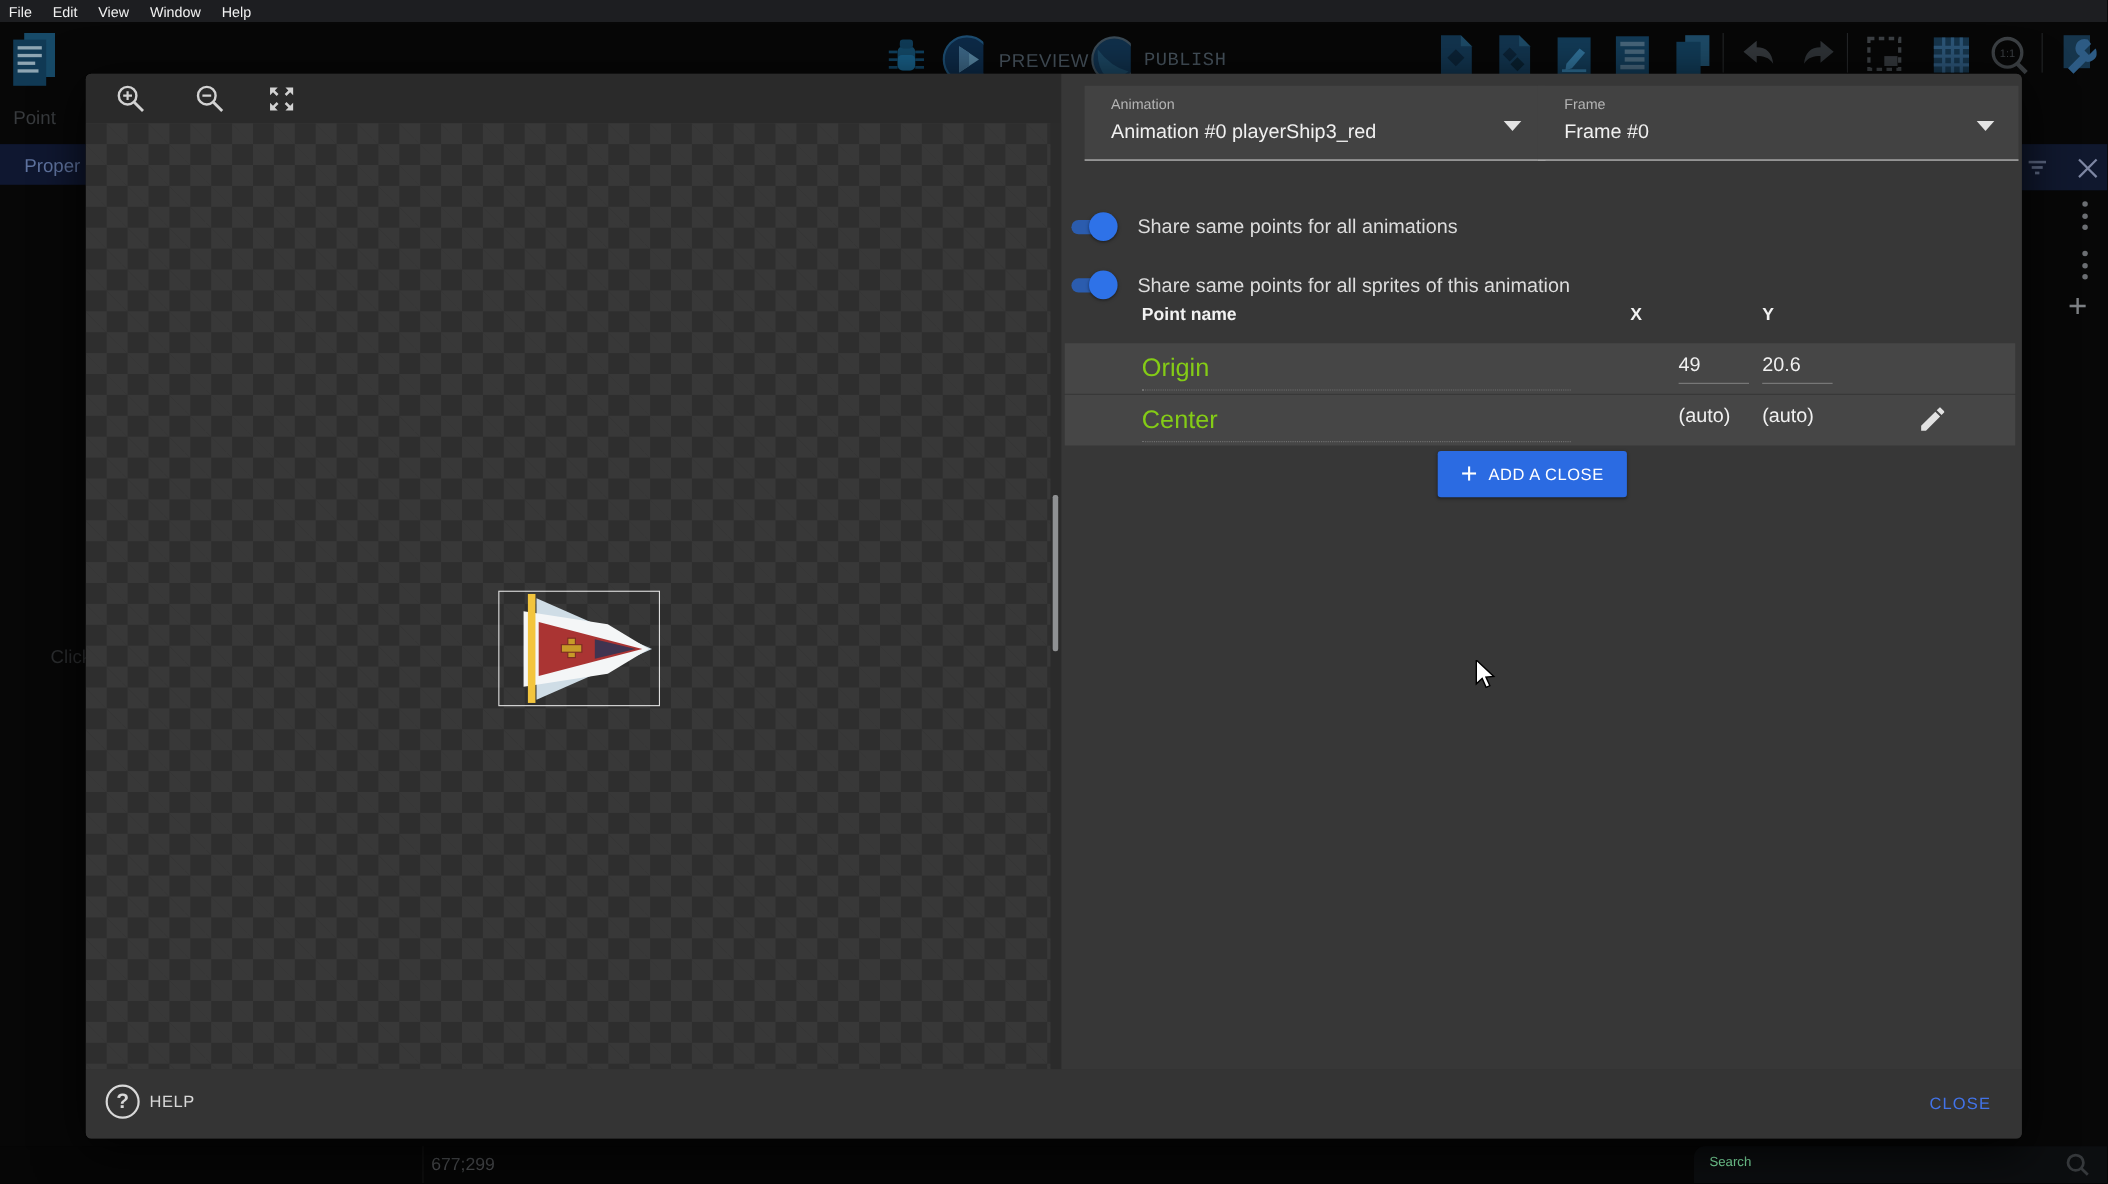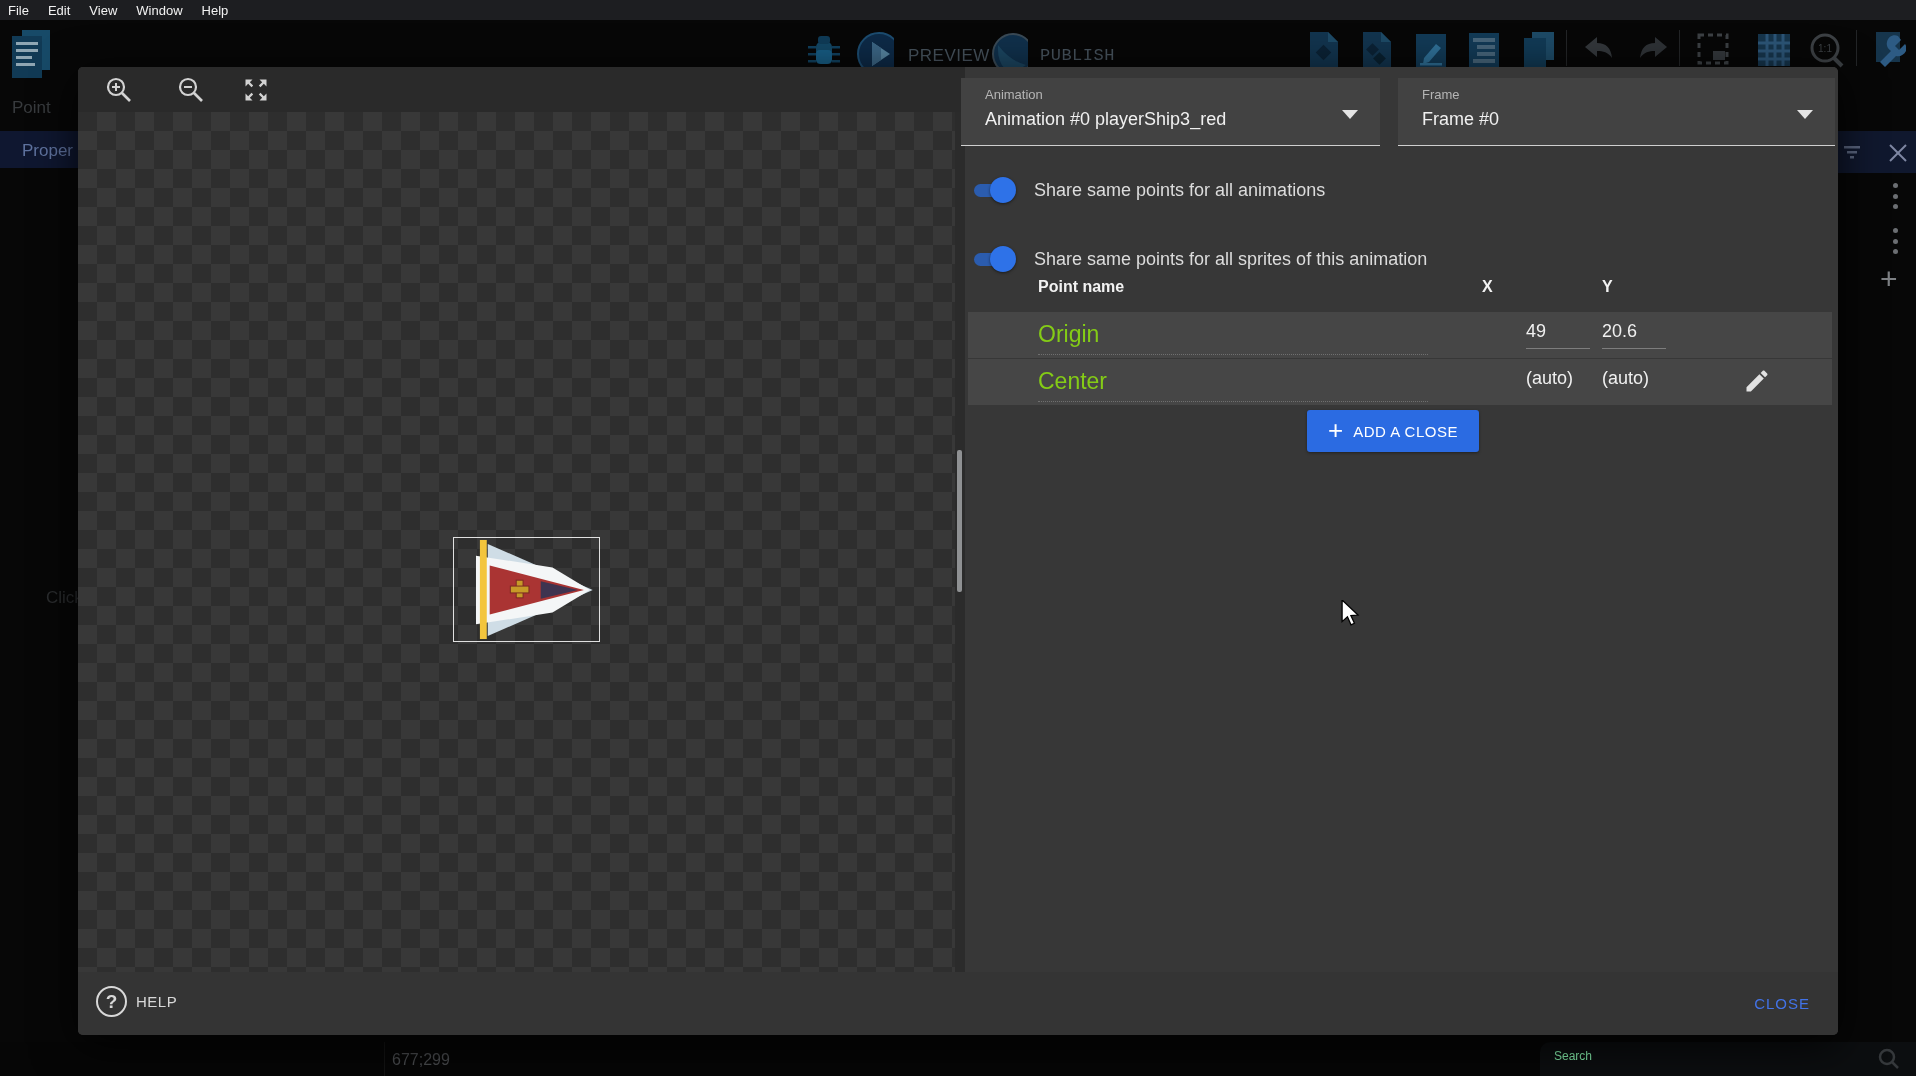--- a/index.html
+++ b/index.html
@@ -48,21 +48,21 @@
   .vthumb { position:absolute; left:2px; top:338px; width:5px; height:142px; background:#8f9193; border-radius:2px; }
   .sprite-box { position:absolute; left:375px; top:425px; width:147px; height:105px; border:1px solid rgba(255,255,255,.85); }
 
   .rpanel { position:absolute; left:887px; top:0; width:873px; height:905px; background:#373737; }
 
   .select { position:absolute; top:11px; height:68px; background:#424242; border-bottom:1px solid #cfcfcf; cursor:pointer; }
   .select .lbl { position:absolute; left:24px; top:9px; font-size:13px; color:#b5b5b5; }
   .select .val { position:absolute; left:24px; top:31px; font-size:18px; color:#f0f0f0; white-space:nowrap; }
   .select .arrow { position:absolute; right:22px; top:32px; width:0; height:0;
                    border-left:8px solid transparent; border-right:8px solid transparent; border-top:9px solid #e4e4e4; }
-  .sel-anim { left:883px; width:419px; }
+  .sel-anim { left:908px; width:419px; }
   .sel-frame { left:1320px; width:437px; }
 
   .toggle-row { position:absolute; left:892px; height:40px; display:flex; align-items:center; gap:18px; }
   .switch { position:relative; width:46px; height:28px; cursor:pointer; flex:0 0 auto; }
   .switch .track { position:absolute; left:4px; top:8px; width:38px; height:13px; border-radius:7px; background:#2b5cae; }
   .switch .thumb { position:absolute; right:0; top:1px; width:26px; height:26px; border-radius:50%;
                    background:#2e72e8; box-shadow:0 1px 3px rgba(0,0,0,.5); }
   .toggle-row .tlabel { font-size:18px; color:#dcdcdc; }
 
   .thead { position:absolute; top:211px; height:34px; color:#f2f2f2; font-size:16px; font-weight:bold; }
@@ -289,21 +289,21 @@
       <span class="lbl">Animation</span>
       <span class="val">Animation #0 playerShip3_red</span>
       <span class="arrow"></span>
     </div>
     <div class="select sel-frame">
       <span class="lbl">Frame</span>
       <span class="val">Frame #0</span>
       <span class="arrow"></span>
     </div>
 
-    <div class="toggle-row" style="top:103px;">
+    <div class="toggle-row" style="top:119px;">
       <span class="switch">
           <span class="track"></span>
           <span class="thumb"></span>
         </span>
       <span class="tlabel">Share same points for all animations</span>
     </div>
     <div class="toggle-row" style="top:172px;">
       <span class="switch">
           <span class="track"></span>
           <span class="thumb"></span>

